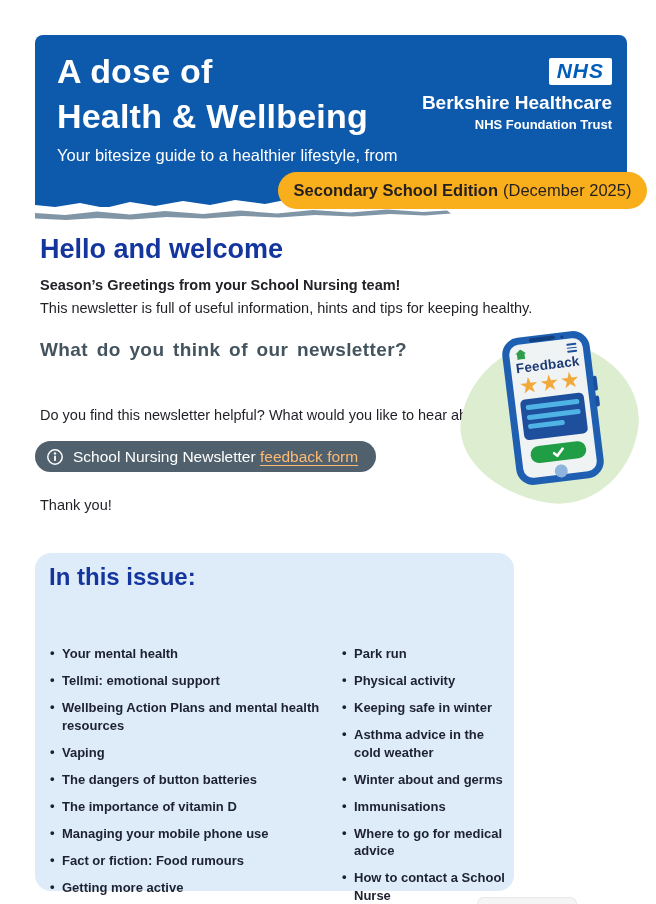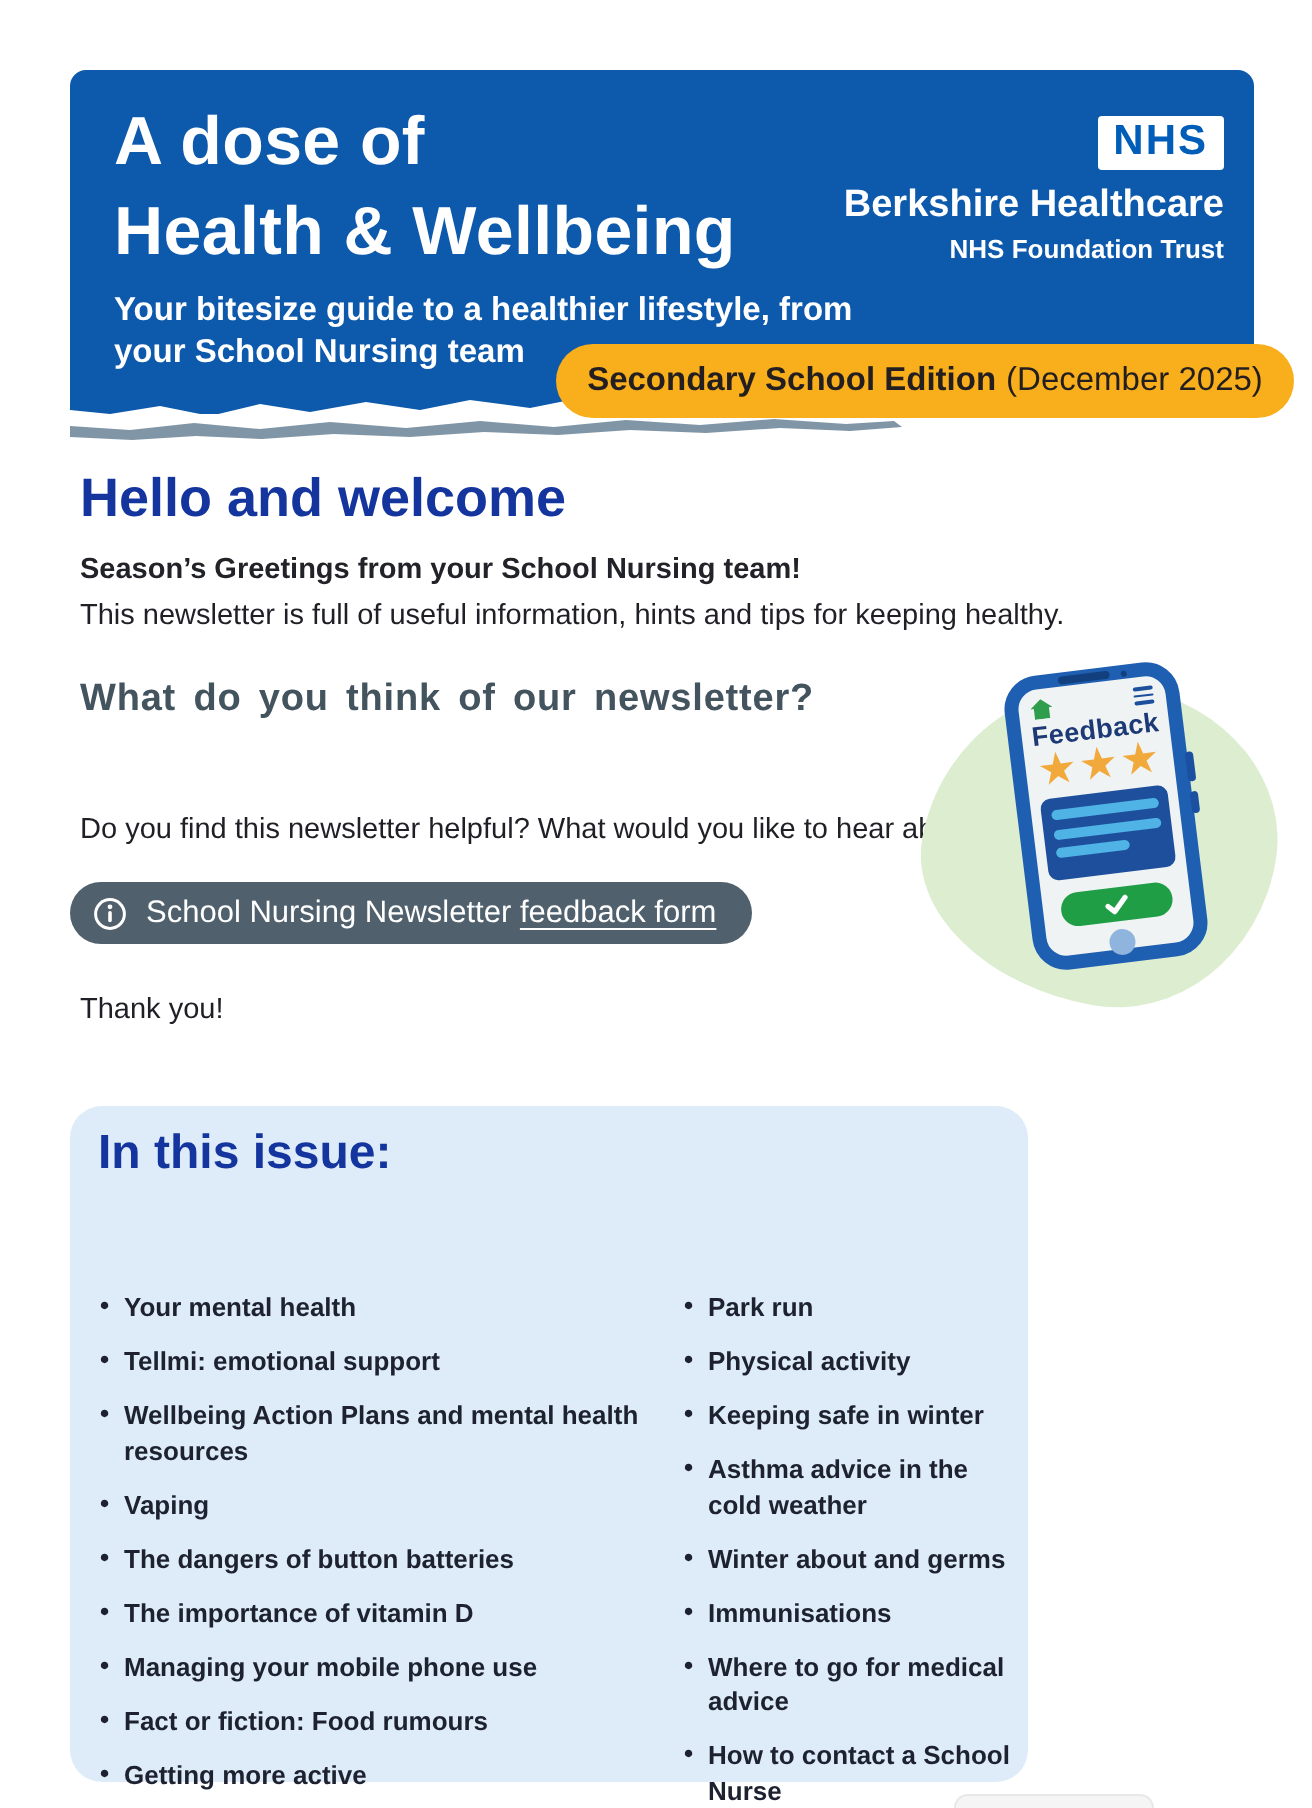--- a/index.html
+++ b/index.html
@@ -5,24 +5,24 @@
   * { margin:0; padding:0; box-sizing:border-box; }
   html,body { background:#ffffff; }
   body { font-family:"Liberation Sans", sans-serif; }
   .page { position:relative; width:656px; height:904px; background:#fff; overflow:hidden; margin:0 auto; }
 
   
   .hdr { position:absolute; left:35px; top:35px; width:592px; height:172px;
          background:var(--header_blue,#0d59ac); border-radius:8px 8px 0 0; }
   .hdr-title { position:absolute; left:22px; top:14px; color:#fff; font-weight:700;
                font-size:34px; line-height:45px; letter-spacing:0.2px; }
-  .hdr-sub { position:absolute; left:22px; top:110px; color:#fff; font-size:16.5px; line-height:21px;font-weight:bold; }
+  .hdr-sub { position:absolute; left:22px; top:110px; color:#fff; font-size:16.5px; line-height:21px; }
   .nhs-block { position:absolute; right:15px; top:23px; text-align:right; color:#fff; }
   .nhs-logo { display:inline-block; background:#fff; color:var(--nhs_logo_blue,#005eb8);
-              font-weight:700; font-size:21px; line-height:26px;
+              font-weight:700; font-style:italic; font-size:21px; line-height:26px;
               padding:0 8px 1px 8px; border-radius:2px; letter-spacing:1px;text-align:center; }
   .trust-name { font-size:19px; font-weight:700; margin-top:7px; }
   .trust-sub { font-size:13px; font-weight:700; margin-top:3px; }
   .tear { position:absolute; left:0; bottom:-14px; width:592px; height:32px; z-index:3; }
 
   .badge { position:absolute; left:278px; top:172px; right:9px; height:37px; z-index:6;
            background:var(--badge_yellow,#f9ae1b); border-radius:19px;
            display:flex; align-items:center; justify-content:center; gap:5px;
            white-space:nowrap; font-size:16.5px; color:var(--badge_text,#231f20); }
   .badge b { font-weight:700; }
@@ -33,21 +33,21 @@
   .greeting { position:absolute; left:40px; top:277px; font-size:14.5px; font-weight:700; color:#222229; }
   .intro { position:absolute; left:40px; top:300px; font-size:14.5px; color:#1f1f26;text-align:right; }
 
   
   .fb-h { position:absolute; left:40px; top:339px; font-size:19px; font-weight:700;
           color:var(--section_heading_gray,#44545f); letter-spacing:0.4px; word-spacing:3px; }
   .fb-q { position:absolute; left:40px; top:407px; font-size:14.5px; color:#1f1f26; }
   .pill { position:absolute; left:35px; top:441px; height:31px; border-radius:16px;
           background:var(--pill_gray,#50616d); color:#fff; display:inline-flex; align-items:center;
           padding:0 18px 0 11px; gap:9px; font-size:15.5px; cursor:pointer; }
-  .pill a { color:#ffffff; text-decoration:underline; text-underline-offset:2.5px; cursor:pointer;margin-top:32px; }
+  .pill a { color:#fdba74; text-decoration:underline; text-underline-offset:2.5px; cursor:pointer;margin-top:32px; }
   .thanks { position:absolute; left:40px; top:497px; font-size:14.5px; color:#1f1f26; }
 
   
   .illus { position:absolute; left:462px; top:328px; width:192px; height:190px; }
   .blob { position:absolute; left:0; top:14px; width:176px; height:160px;
           background:var(--illustration_green,#ddedd0);
           border-radius:52% 48% 44% 56% / 58% 46% 54% 42%; transform:rotate(10deg); }
   .phone { position:absolute; left:47px; top:6px; width:88px; height:148px;
            background:#eff3f3; border:7px solid var(--phone_blue,#1e5fb2); border-radius:17px;
            transform:rotate(-7deg); }
@@ -93,21 +93,20 @@
 
 <div class="page">
 
   <div class="hdr">
     <div class="hdr-title">
       <div>A dose of</div>
       <div>Health &amp; Wellbeing</div>
     </div>
     <div class="hdr-sub">
       <div>Your bitesize guide to a healthier lifestyle, from</div>
-      <div>your School Nursing team</div>
     </div>
     <div class="nhs-block">
       <span class="nhs-logo">NHS</span>
       <div class="trust-name">Berkshire Healthcare</div>
       <div class="trust-sub">NHS Foundation Trust</div>
     </div>
 
     <svg class="tear" viewBox="0 0 592 32" preserveAspectRatio="none">
       <path fill="#ffffff" d="M0,16 L20,18 L45,14 L70,19 L95,13 L120,17 L148,12 L175,16 L200,11 L230,15 L255,10 L282,14 L308,9 L334,13 L358,8 L382,12 L404,7 L428,11 L452,6 L476,10 L500,5 L526,9 L550,4 L572,8 L592,3 L592,32 L0,32 Z"></path>
       <path fill="#4a6880" opacity="0.7" d="M0,24 L30,26 L62,22.5 L95,25.5 L130,22 L168,25 L205,21.5 L242,24.5 L278,21 L315,23.5 L352,20.5 L388,23 L412,21.5 L416,24.5 L390,26.5 L355,25 L318,27.5 L280,26 L244,28.5 L207,27 L170,29.5 L132,28 L96,30.5 L63,29 L31,31 L0,29.5 Z"></path>

